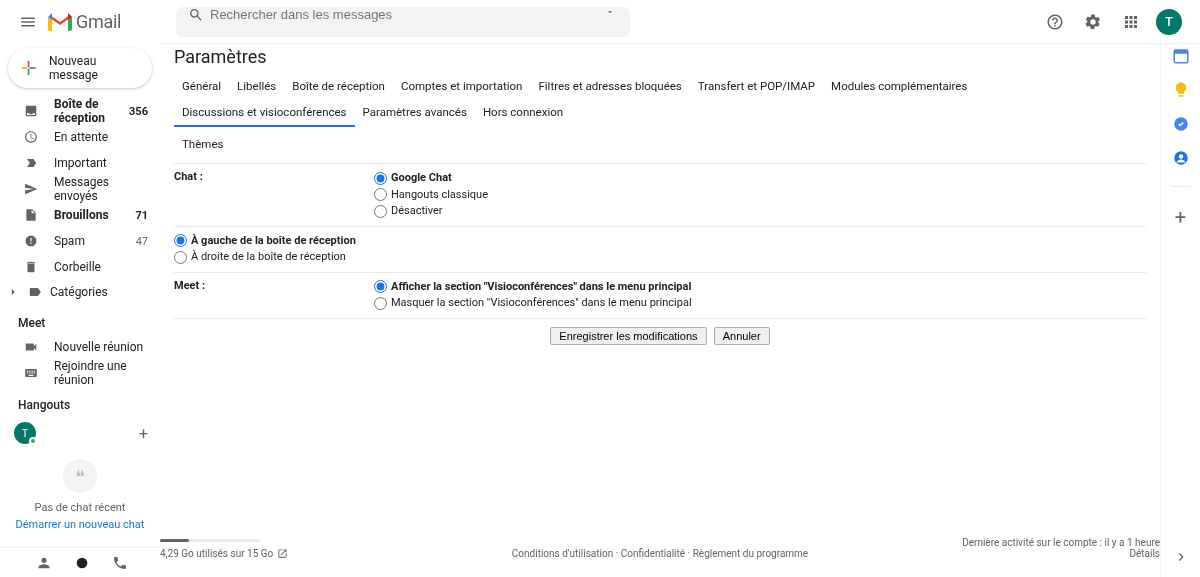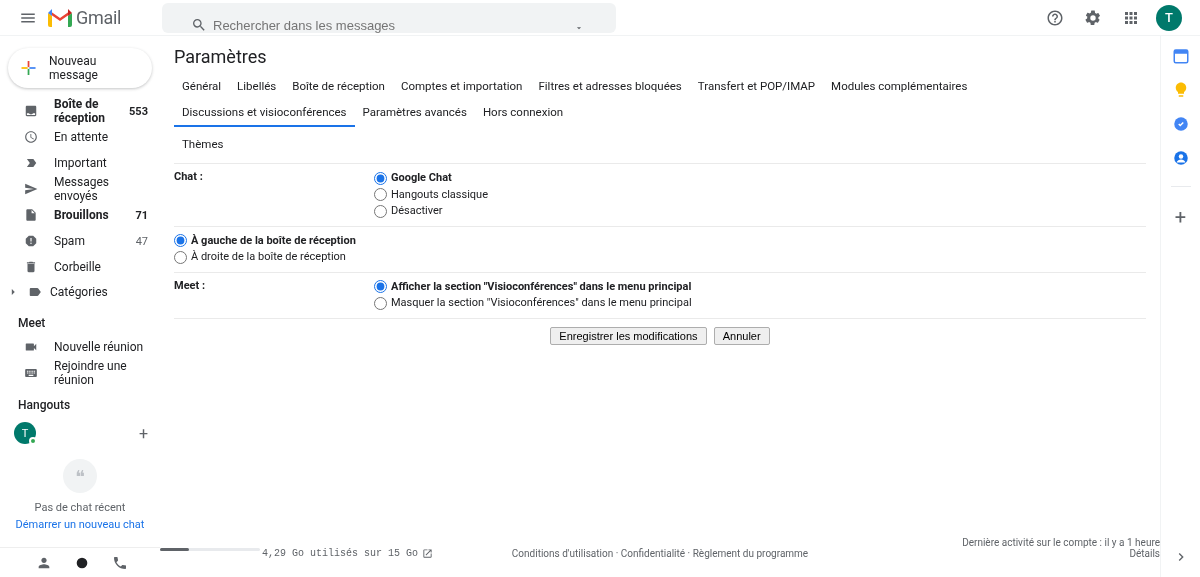--- a/index.html
+++ b/index.html
@@ -1,23 +1,23 @@
 <!DOCTYPE html>
 <html><head>
 <meta charset="utf-8">
 <style>
 * { box-sizing: border-box; margin: 0; padding: 0; }
 body { font-family: 'Google Sans', Roboto, Arial, sans-serif; font-size: 13px; color: #202124; background: #fff; width: 1200px; height: 577px; overflow: hidden; position: relative; }
 
 
-.header { height: 36px; display: flex; align-items: center; padding: 0 8px; border-bottom: 1px solid #f1f3f4; }
+.header { height: 44px; display: flex; align-items: center; padding: 0 8px; border-bottom: 1px solid #f1f3f4; }
 .menu-btn { width: 40px; height: 36px; display: flex; align-items: center; justify-content: center; cursor: pointer; }
 .logo-area { display: flex; align-items: center; gap: 4px; min-width: 110px; }
 .gmail-logo-text { font-size: 18px; color: #5f6368; font-weight: 400; letter-spacing: -0.3px; }
-.search-area { flex: 0 0 454px; height: 30px; background: #f1f3f4; border-radius: 6px; display: flex; align-items: flex-end; padding: 0 23px; margin-left: 4px; }
+.search-area { flex: 0 0 454px; height: 30px; background: #f1f3f4; border-radius: 6px; display: flex; align-items: flex-start; padding: 0 6px; margin-left: 18px; }
 .search-icon-box { width: 28px; display: flex; justify-content: center; }
 .search-input { flex: 1; border: none; background: transparent; outline: none; font-size: 13px; color: #5f6368; }
 .search-dropdown { width: 28px; display: flex; justify-content: center; cursor: pointer; }
 .spacer { flex: 1; }
 .header-icons { display: flex; align-items: center; gap: 4px; margin-right: 6px; }
 .hicon { width: 34px; height: 34px; display: flex; align-items: center; justify-content: center; cursor: pointer; border-radius: 50%; }
 .avatar { width: 26px; height: 26px; background: #00796b; border-radius: 50%; display: flex; align-items: center; justify-content: center; color: #fff; font-size: 13px; font-weight: 500; }
 
 
 .sidebar { position: absolute; top: 36px; left: 0; width: 160px; bottom: 0; background: #fff; padding-top: 8px; }
@@ -67,21 +67,21 @@
 .opt input[type=radio] { accent-color: #1a73e8; margin: 0; }
 .opt label { cursor: pointer; }
 .opt.sel label { font-weight: 700; }
 
 .btns { text-align: center; margin-top: 8px; }
 .btns button { font-size: 11px; padding: 2px 8px; background: #efefef; border: 1px solid #adadad; border-radius: 2px; cursor: pointer; margin: 0 2px; }
 
 .footer { position: absolute; bottom: 18px; left: 0; right: 0; display: flex; font-size: 10px; color: #5f6368; align-items: flex-end; }
 .footer .progress { width: 100px; height: 3px; background: #e8eaed; border-radius: 2px; margin-bottom: 4px; position: relative; }
 .footer .progress .fill { position: absolute; left: 0; top: 0; bottom: 0; width: 29%; background: #5f6368; border-radius: 2px; }
-.footer .storage { display: flex; flex-direction: row; gap: 2px; font-family: Liberation Mono, monospace; }
+.footer .storage { display: flex; flex-direction: column; gap: 2px; }
 .footer .storage-line { display: flex; align-items: center; gap: 4px; }
 .footer .mid { position: absolute; left: 50%; transform: translateX(-50%); text-align: center; }
 .footer .right { margin-left: auto; text-align: right; }
 .footer .detail-link { color: #5f6368; cursor: pointer; }
 
 
 .side-panel { position: absolute; top: 36px; right: 0; width: 40px; bottom: 0; border-left: 1px solid #f1f3f4; display: flex; flex-direction: column; align-items: center; padding-top: 10px; gap: 14px; }
 .sicon { width: 20px; height: 20px; cursor: pointer; display:flex; align-items:center; justify-content:center; }
 .side-plus { margin-top: 6px; color: #5f6368; font-size: 20px; }
 .side-chevron { position: absolute; bottom: 12px; color: #5f6368; cursor: pointer; }
@@ -155,21 +155,21 @@
   </div>
 
   <div id="nav-list">
       <div class="nav-item bold">
         <span class="nicon">
           <svg width="14" height="14" viewBox="0 0 24 24" fill="#5f6368">
             <path d="M19 3H5c-1.1 0-2 .9-2 2v14c0 1.1.9 2 2 2h14c1.1 0 2-.9 2-2V5c0-1.1-.9-2-2-2zm0 16H5v-3h3.56c.69 1.19 1.97 2 3.45 2s2.75-.81 3.45-2H19v3z"></path>
           </svg>
         </span>
         <span class="label">Boîte de réception</span>
-        <span class="count">553</span>
+        <span class="count">356</span>
       </div>
       <div class="nav-item">
         <span class="nicon">
           <svg width="14" height="14" viewBox="0 0 24 24" fill="#5f6368">
             <path d="M11.99 2C6.47 2 2 6.48 2 12s4.47 10 9.99 10C17.52 22 22 17.52 22 12S17.52 2 11.99 2zM12 20c-4.42 0-8-3.58-8-8s3.58-8 8-8 8 3.58 8 8-3.58 8-8 8zm.5-13H11v6l5.25 3.15.75-1.23-4.5-2.67z"></path>
           </svg>
         </span>
         <span class="label">En attente</span>
         <span class="count"></span>
       </div>

